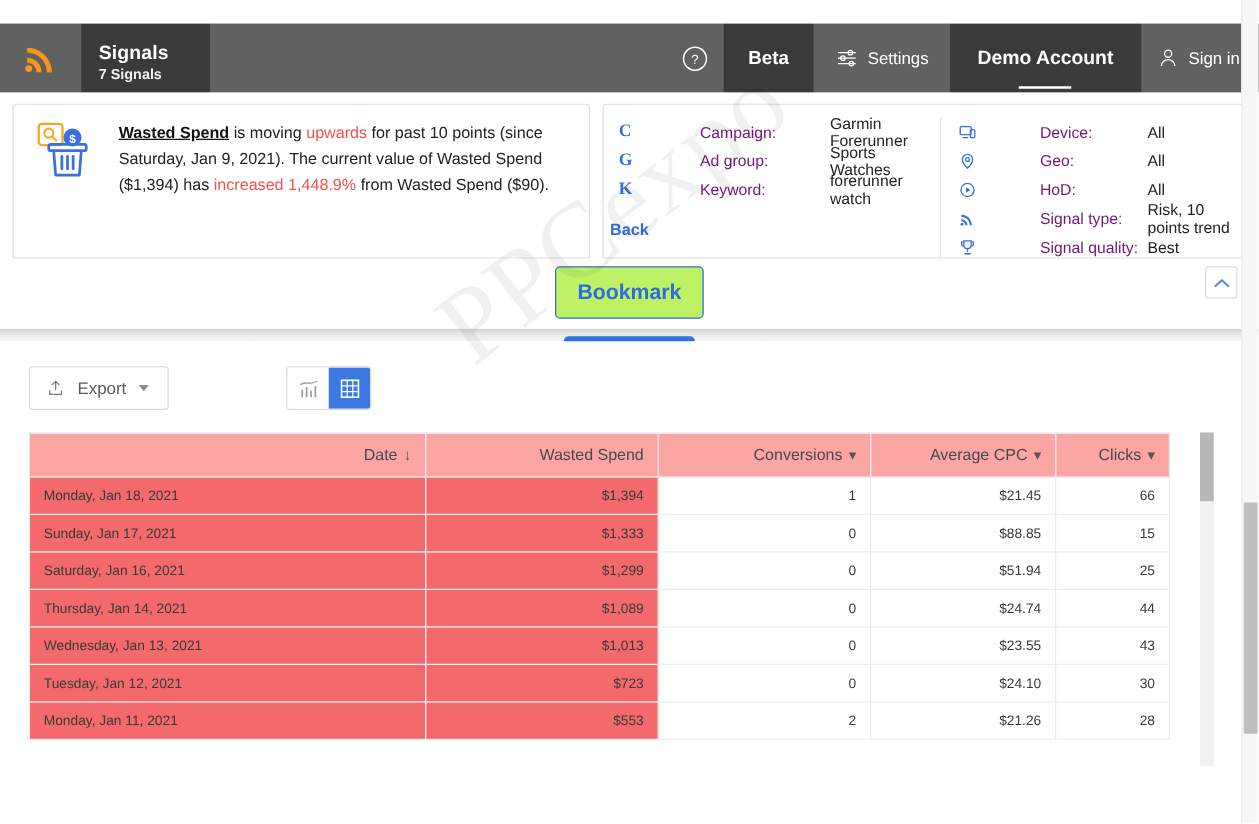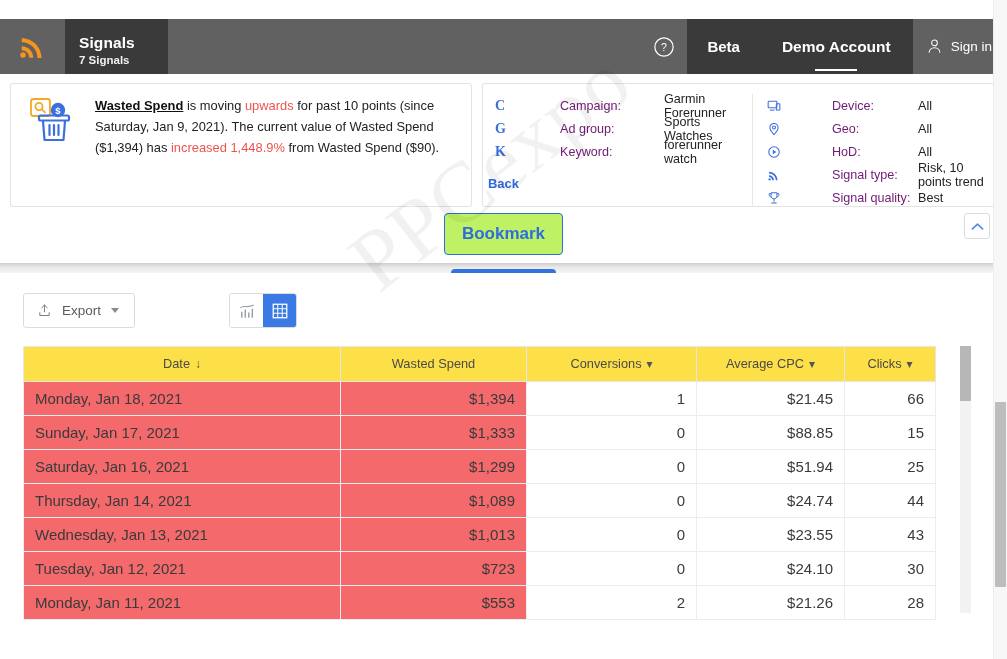--- a/index.html
+++ b/index.html
@@ -137,28 +137,28 @@
   .view-toggle { display:flex; margin-left: 94px; border:1px solid #dcdcdc; border-radius:3px; overflow:hidden; }
   .vt-btn { width:33px; height:33px; display:flex;align-items:center;justify-content:center; background:#fff; cursor:pointer; }
   .vt-btn.active { background:#3b7ae4; }
 
   .table-wrap { margin: 18px 0 0 23px; width: 938px; position:relative; }
   table.data { border-collapse: collapse; width: 912px; table-layout: fixed; }
   table.data th {
     font-weight: normal;
     font-size: 12.8px;
     color: #4a4a4a;
-    text-align: center;
+    text-align: right;
     padding: 9px 11px 10px 11px;
     border: 1px solid #e6e6e6;
-    background:#fde047;
+    background:#fca5a5;
     height: 33px;
   }
   table.data td {
-    font-size: 15px;
+    font-size: 11px;
     color:#3a3a3a;
     padding: 8px 11px;
     border: 1px solid #ededed;
     height: 30px;
   }
   td.c-date { background:#f4696b; color:#2f2f2f; text-align:left; }
   td.c-spend { background:#f4696b; color:#2f2f2f; text-align:right; }
   td.c-num { background:#fff; text-align:right; color:#3d3d3d; }
   .th-sort { margin-left: 5px; font-size: 12px; color:#555; }
 
@@ -228,20 +228,31 @@
       <svg width="22" height="22" viewBox="0 0 24 24" class="icon-svg">
         <circle cx="12" cy="12" r="10" fill="none" stroke="#ffffff" stroke-width="1.3"></circle>
         <text x="12" y="16.6" font-size="11.5" font-family="Liberation Sans, sans-serif" fill="#ffffff" text-anchor="middle">?</text>
       </svg>
     </div>
 
     <div class="hdr-btn hdr-beta">
       <span>Beta</span>
     </div>
 
+    <div class="hdr-btn hdr-settings">
+      <svg width="19" height="19" viewBox="0 0 24 24" class="icon-svg">
+        <line x1="3" y1="6.5" x2="21" y2="6.5" stroke="#fff" stroke-width="1.3"></line>
+        <circle cx="15.5" cy="6.5" r="2.3" fill="none" stroke="#fff" stroke-width="1.3"></circle>
+        <line x1="3" y1="12" x2="21" y2="12" stroke="#fff" stroke-width="1.3"></line>
+        <circle cx="8" cy="12" r="2.3" fill="none" stroke="#fff" stroke-width="1.3"></circle>
+        <line x1="3" y1="17.5" x2="21" y2="17.5" stroke="#fff" stroke-width="1.3"></line>
+        <circle cx="16.5" cy="17.5" r="2.3" fill="none" stroke="#fff" stroke-width="1.3"></circle>
+      </svg>
+      <span>Settings</span>
+    </div>
 
     <div class="hdr-btn hdr-demo">
       <span>Demo Account</span>
       <span class="underline"></span>
     </div>
 
     <div class="hdr-btn hdr-signin">
       <svg width="19" height="19" viewBox="0 0 24 24" class="icon-svg">
         <circle cx="12" cy="7.5" r="3.6" fill="none" stroke="#fff" stroke-width="1.3"></circle>
         <path d="M5.2 20c0-3.9 3.1-6.4 6.8-6.4s6.8 2.5 6.8 6.4" fill="none" stroke="#fff" stroke-width="1.3"></path>

